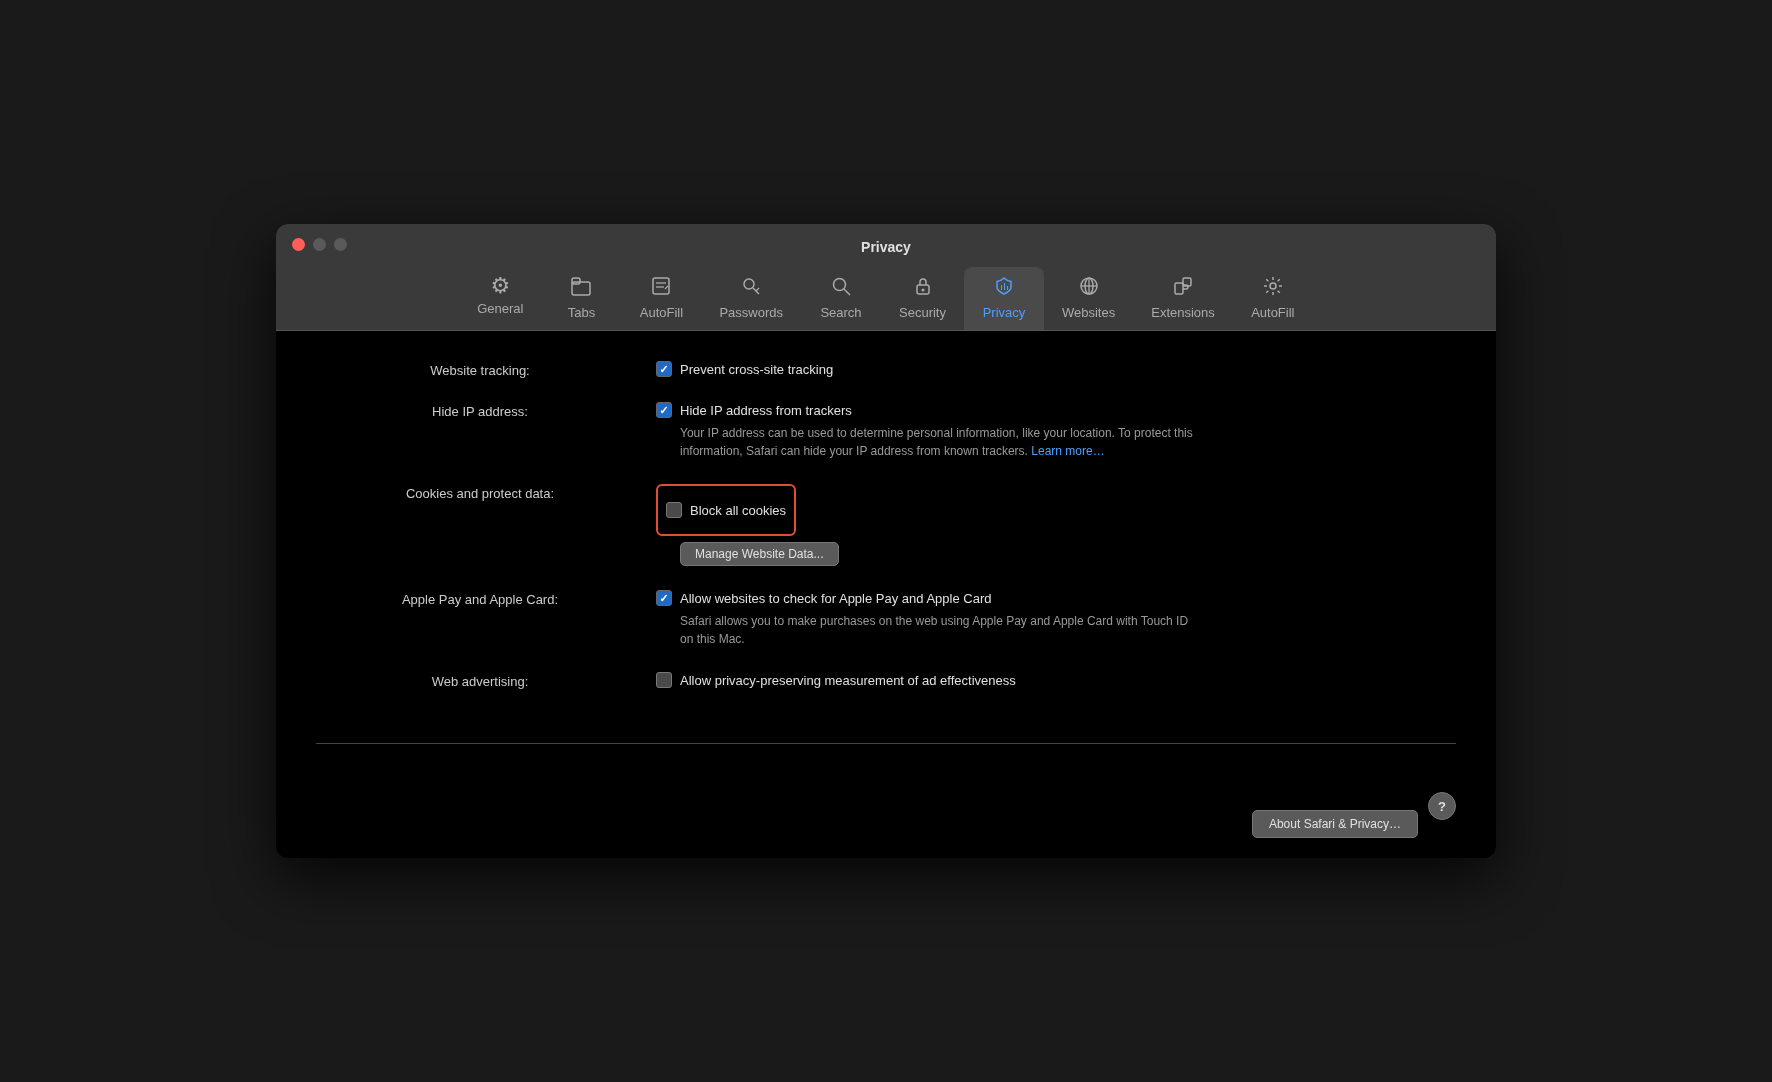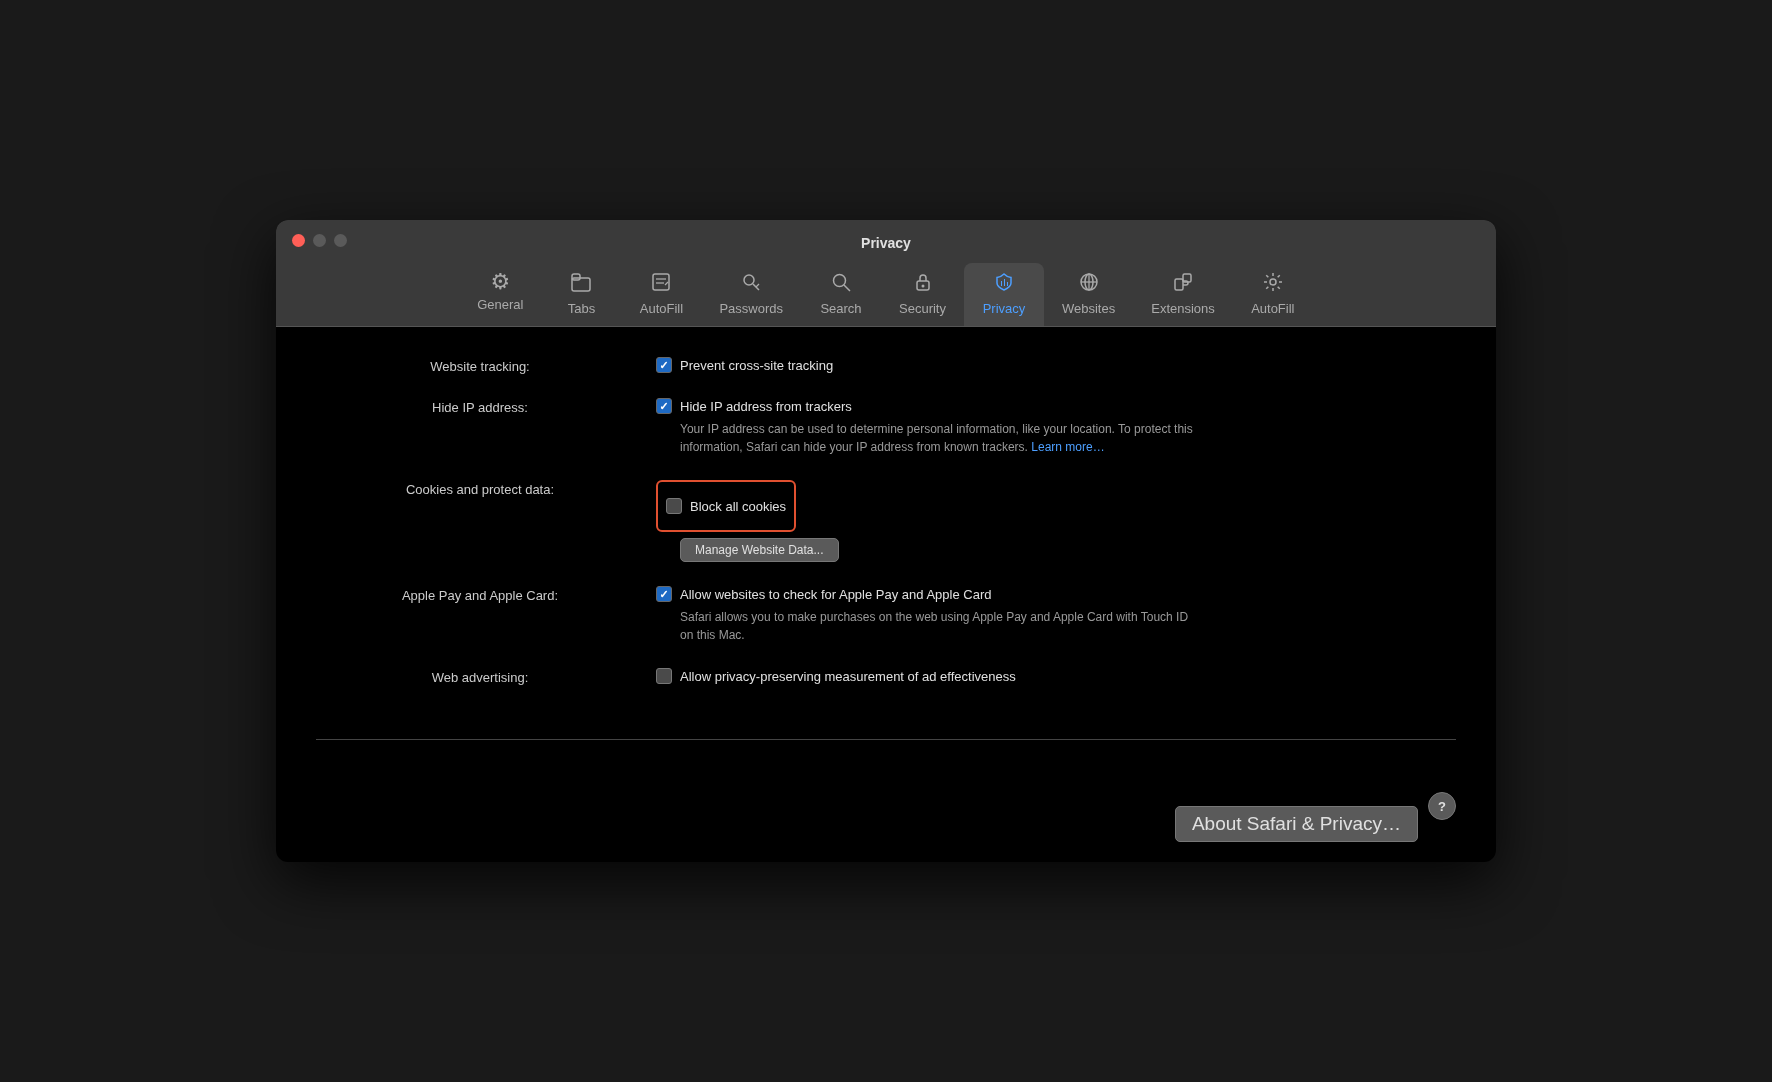--- a/index.html
+++ b/index.html
@@ -172,21 +172,21 @@
       align-items: center;
       padding: 20px 40px;
       gap: 10px;
       margin-top: 10px;
     }
     .about-btn {
       background: #5a5a5a;
       border: 1px solid #777;
       border-radius: 5px;
       color: #e0e0e0;
-      font-size: 19px;
+      font-size: 12px;
       padding: 6px 16px;
       cursor: pointer;
       margin-top: 36px;
     }
     .help-btn {
       background: #5a5a5a;
       border: 1px solid #777;
       border-radius: 50%;
       color: #e0e0e0;
       font-size: 13px;

